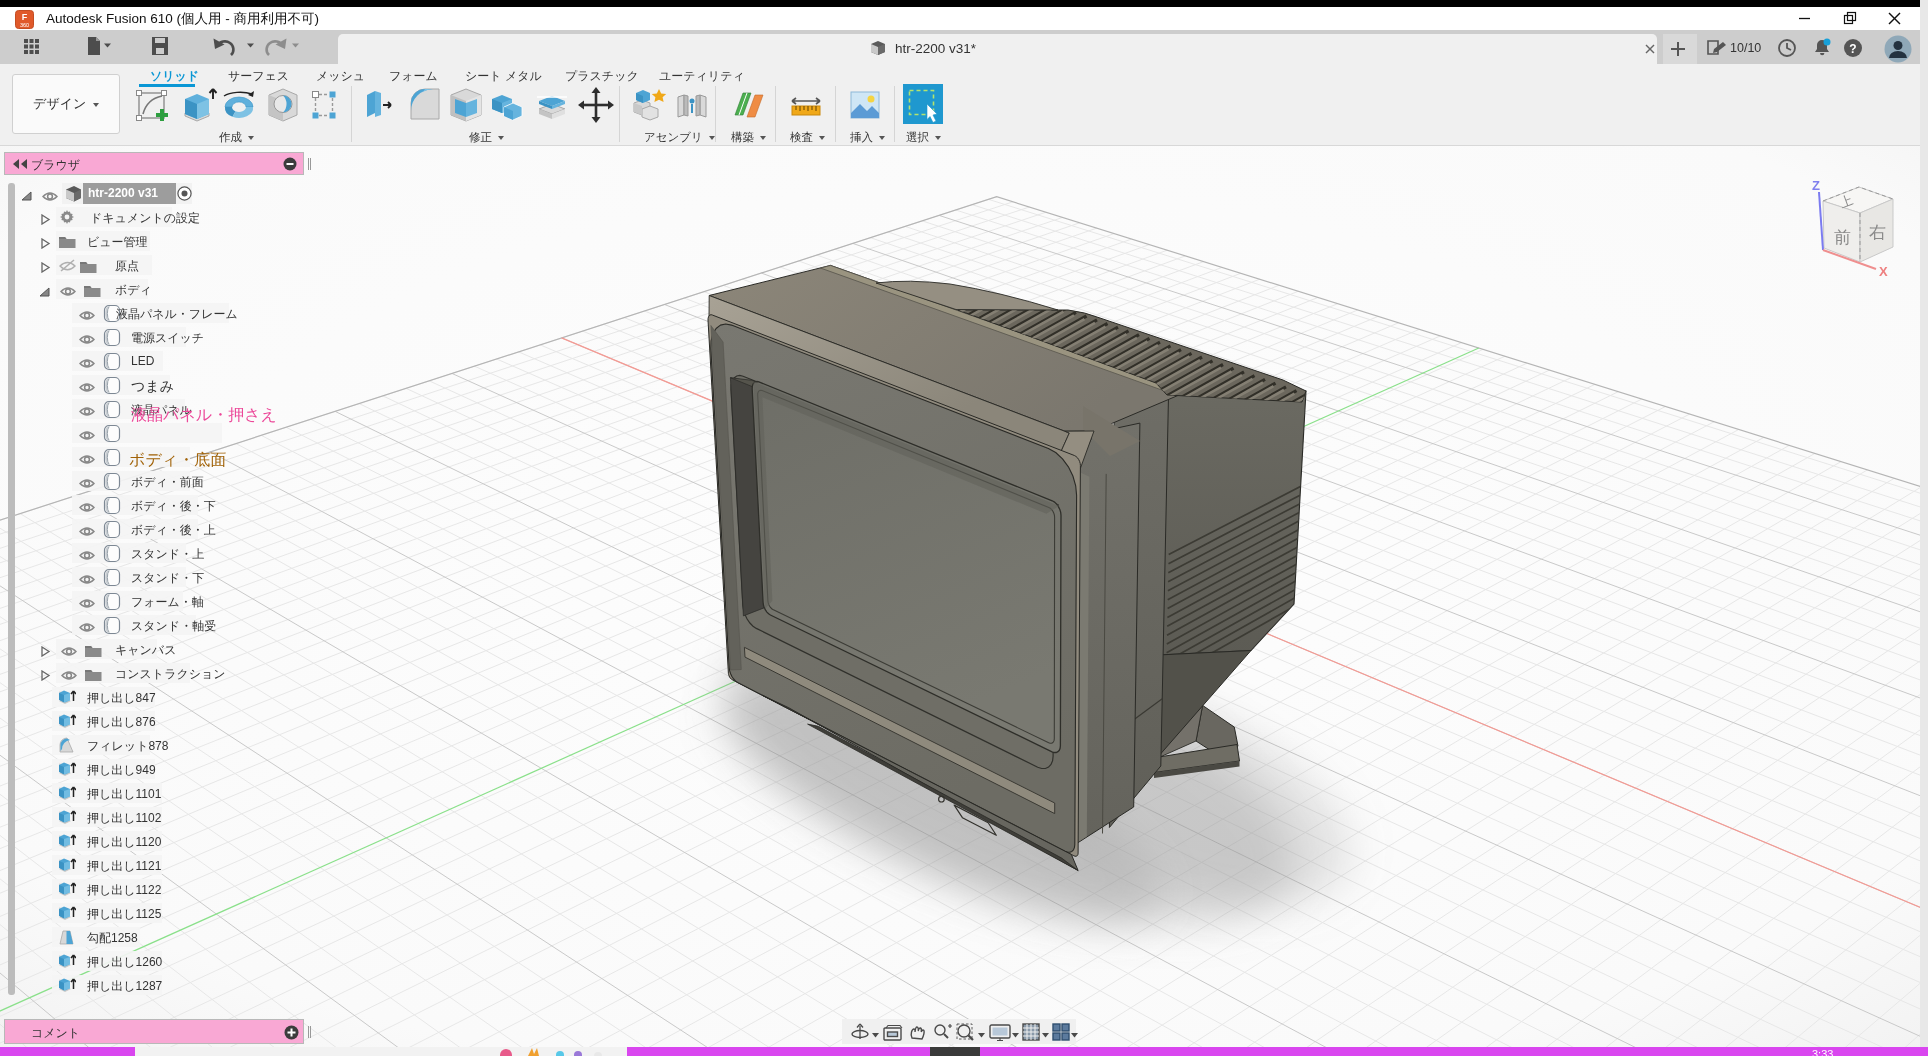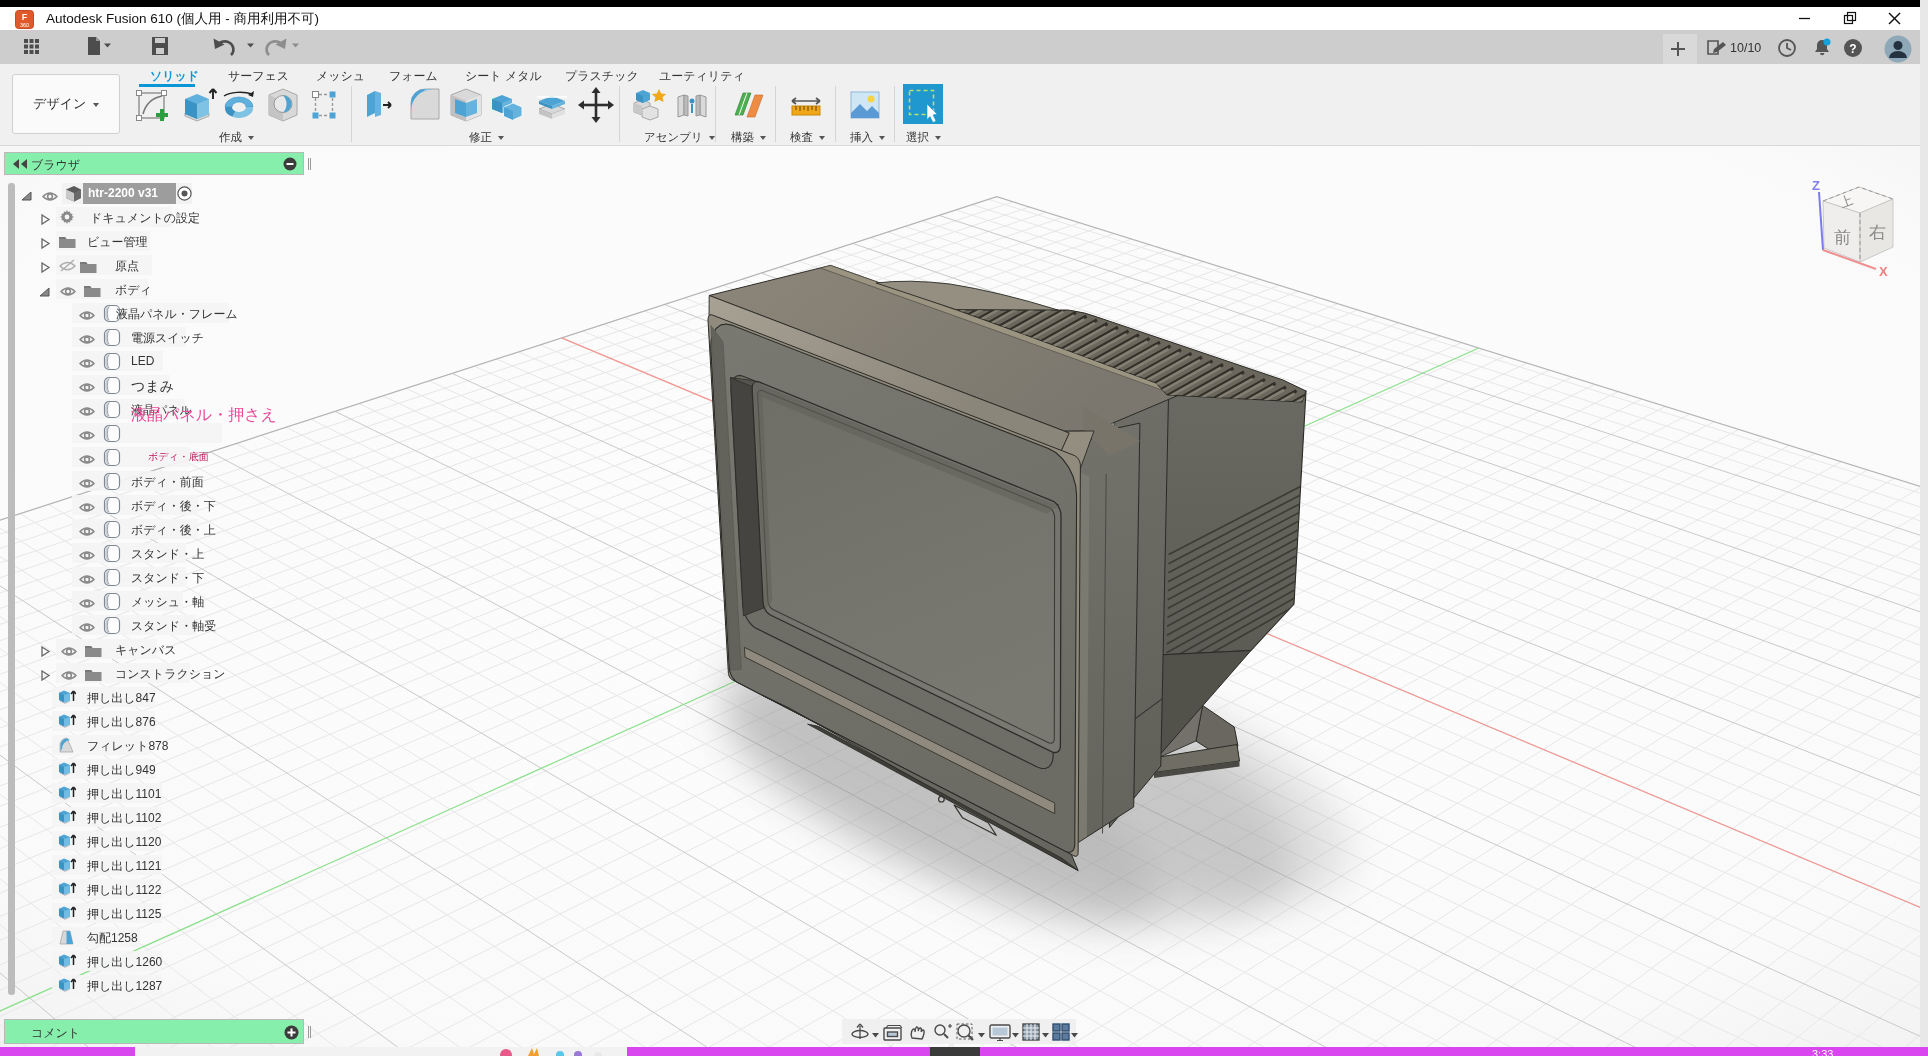--- a/index.html
+++ b/index.html
@@ -14,21 +14,21 @@
 #doctab{position:absolute;left:338px;top:4px;width:1319px;height:30px;background:#f0f0f0;border-radius:5px 5px 0 0}
 #doctab .dname{position:absolute;left:557px;top:7px;font-size:13.5px;color:#333}
 #ribbon{left:0;top:64px;width:1920px;height:82px;background:#f0f0f0;border-bottom:1px solid #d8d8d8}
 .rtab{position:absolute;top:4px;font-size:12px;color:#333}
 .rtab.active{color:#0a97d5;font-weight:bold}
 .runder{position:absolute;top:20px;height:3px;background:#0a97d5}
 .glabel{position:absolute;top:66px;font-size:11.5px;color:#333;white-space:nowrap}
 .caret{display:inline-block;width:0;height:0;border-left:3.5px solid transparent;border-right:3.5px solid transparent;border-top:4px solid #555;margin-left:3px;vertical-align:middle}
 .gsep{position:absolute;top:22px;height:56px;width:1px;background:#d5d5d5}
 #designbtn{position:absolute;left:12px;top:10px;width:108px;height:60px;background:#fafafa;border:1px solid #d0d0d0;border-radius:3px;text-align:center;line-height:58px;font-size:13px;color:#333}
-.panel{background:#86efac;border:1px solid #b8b8b8;color:#333}
+.panel{background:#f9a8d4;border:1px solid #b8b8b8;color:#333}
 #browserhdr{left:4px;top:152px;width:300px;height:23px}
 #commentbar{left:4px;top:1019px;width:300px;height:25px}
 .phdr{position:relative;width:100%;height:100%}
 .phdr .t{position:absolute;left:26px;top:4px;font-size:12px;color:#333}
 #scrollbar{left:8px;top:183px;width:7px;height:812px;background:#bcbcbc;border-radius:3px}
 #navbar{left:842px;top:1019px;width:234px;height:25px;background:#f0f0f0}
 #taskbar{left:0;top:1047px;width:1928px;height:14px;background:#d946ef}
 #taskbar .lightseg{position:absolute;left:135px;top:0;width:492px;height:9px;background:#f2f2f2}
 #taskbar .grayseg{position:absolute;left:930px;top:0;width:50px;height:9px;background:#3a3a3a}
 #taskbar .clock{position:absolute;left:1812px;top:1px;color:#fff;font-size:11px}
@@ -275,21 +275,21 @@
 <div class="abs" style="left:72px;top:446.5px;width:118px;height:20px;background:#f4f4f4;opacity:0.92"></div>
 <div class="abs" style="left:79px;top:450.5px"><svg width="16" height="11" viewBox="0 0 16 11">
         <path d="M1,5.5 Q8,-1.5 15,5.5 Q8,12.5 1,5.5 Z" fill="none" stroke="#888888" stroke-width="1.5"></path>
         <circle cx="8" cy="5.5" r="2.4" fill="none" stroke="#888888" stroke-width="1.5"></circle>
       </svg></div>
 <div class="abs" style="left:103px;top:447.5px"><svg width="18" height="19" viewBox="0 0 18 19">
         <rect x="1.5" y="1.5" width="15" height="16" rx="4.5" fill="#fdfdfd" stroke="#7d8894" stroke-width="1.2"></rect>
         <path d="M6,2 a3,8 0 0 0 0,15 l-1.5,-0.4 a4,8 0 0 1 0,-14.4 Z" fill="#c8cdd2"></path>
         <path d="M6.2,2.5 a3,7.6 0 0 0 0,14 " fill="none" stroke="#98a2aa" stroke-width="1"></path>
       </svg></div>
-<div class="abs" style="left:148px;top:449.5px;font-size:10px;color:#be185d">ボディ・底面</div>
+<div class="abs" style="left:129px;top:449.5px;font-size:16px;color:#a16207">ボディ・底面</div>
 <div class="abs" style="left:72px;top:470.5px;width:118px;height:20px;background:#f4f4f4;opacity:0.92"></div>
 <div class="abs" style="left:79px;top:474.5px"><svg width="16" height="11" viewBox="0 0 16 11">
         <path d="M1,5.5 Q8,-1.5 15,5.5 Q8,12.5 1,5.5 Z" fill="none" stroke="#888888" stroke-width="1.5"></path>
         <circle cx="8" cy="5.5" r="2.4" fill="none" stroke="#888888" stroke-width="1.5"></circle>
       </svg></div>
 <div class="abs" style="left:103px;top:471.5px"><svg width="18" height="19" viewBox="0 0 18 19">
         <rect x="1.5" y="1.5" width="15" height="16" rx="4.5" fill="#fdfdfd" stroke="#7d8894" stroke-width="1.2"></rect>
         <path d="M6,2 a3,8 0 0 0 0,15 l-1.5,-0.4 a4,8 0 0 1 0,-14.4 Z" fill="#c8cdd2"></path>
         <path d="M6.2,2.5 a3,7.6 0 0 0 0,14 " fill="none" stroke="#98a2aa" stroke-width="1"></path>
       </svg></div>
@@ -341,21 +341,21 @@
 <div class="abs" style="left:72px;top:590.5px;width:111px;height:20px;background:#f4f4f4;opacity:0.92"></div>
 <div class="abs" style="left:79px;top:594.5px"><svg width="16" height="11" viewBox="0 0 16 11">
         <path d="M1,5.5 Q8,-1.5 15,5.5 Q8,12.5 1,5.5 Z" fill="none" stroke="#888888" stroke-width="1.5"></path>
         <circle cx="8" cy="5.5" r="2.4" fill="none" stroke="#888888" stroke-width="1.5"></circle>
       </svg></div>
 <div class="abs" style="left:103px;top:591.5px"><svg width="18" height="19" viewBox="0 0 18 19">
         <rect x="1.5" y="1.5" width="15" height="16" rx="4.5" fill="#fdfdfd" stroke="#7d8894" stroke-width="1.2"></rect>
         <path d="M6,2 a3,8 0 0 0 0,15 l-1.5,-0.4 a4,8 0 0 1 0,-14.4 Z" fill="#c8cdd2"></path>
         <path d="M6.2,2.5 a3,7.6 0 0 0 0,14 " fill="none" stroke="#98a2aa" stroke-width="1"></path>
       </svg></div>
-<div class="abs" style="left:131px;top:593.5px;font-size:12px;color:#333">メッシュ・軸</div>
+<div class="abs" style="left:131px;top:593.5px;font-size:12px;color:#333">フォーム・軸</div>
 <div class="abs" style="left:72px;top:614.5px;width:124px;height:20px;background:#f4f4f4;opacity:0.92"></div>
 <div class="abs" style="left:79px;top:618.5px"><svg width="16" height="11" viewBox="0 0 16 11">
         <path d="M1,5.5 Q8,-1.5 15,5.5 Q8,12.5 1,5.5 Z" fill="none" stroke="#888888" stroke-width="1.5"></path>
         <circle cx="8" cy="5.5" r="2.4" fill="none" stroke="#888888" stroke-width="1.5"></circle>
       </svg></div>
 <div class="abs" style="left:103px;top:615.5px"><svg width="18" height="19" viewBox="0 0 18 19">
         <rect x="1.5" y="1.5" width="15" height="16" rx="4.5" fill="#fdfdfd" stroke="#7d8894" stroke-width="1.2"></rect>
         <path d="M6,2 a3,8 0 0 0 0,15 l-1.5,-0.4 a4,8 0 0 1 0,-14.4 Z" fill="#c8cdd2"></path>
         <path d="M6.2,2.5 a3,7.6 0 0 0 0,14 " fill="none" stroke="#98a2aa" stroke-width="1"></path>
       </svg></div>
@@ -550,20 +550,32 @@
 <path d="M231,25 a8.5,8 0 1 0 -13.5,-9.5" fill="none" stroke="#4d4d4d" stroke-width="2.6"></path>
           <path d="M213.5,8.5 l1.5,10.5 9.5,-4.5 Z"></path>
 <path d="M247,13.5 l3.5,4 3.5,-4 Z"></path>
 <g fill="#8d8d8d">
             <path d="M269,25 a8.5,8 0 1 1 13.5,-9.5" fill="none" stroke="#8d8d8d" stroke-width="2.6"></path>
             <path d="M286.5,8.5 l-1.5,10.5 -9.5,-4.5 Z"></path>
             <path d="M292,13.5 l3.5,4 3.5,-4 Z"></path>
           </g>
 </g>
       </svg>
+<div id="doctab">
+        <div class="dname">htr-2200 v31*</div>
+<svg class="abs" style="left:531px;top:5px" width="18" height="18" viewBox="0 0 18 18">
+          <path d="M2,5 L9,2 L16,5 L16,13 L9,16 L2,13 Z" fill="#5a5a5a"></path>
+          <path d="M2,5 L9,8 L9,16 L2,13 Z" fill="#c9c9c9"></path>
+          <path d="M9,8 L16,5 16,13 9,16 Z" fill="#6a6a6a"></path>
+        </svg>
+<svg class="abs" style="left:1305px;top:8px" width="14" height="14" viewBox="0 0 14 14">
+          <line x1="3" y1="3" x2="11" y2="11" stroke="#666" stroke-width="1.4"></line>
+          <line x1="11" y1="3" x2="3" y2="11" stroke="#666" stroke-width="1.4"></line>
+        </svg>
+</div>
 <div class="abs" style="left:1663px;top:4px;width:34px;height:30px;background:#d9d9d9"></div>
 <svg class="abs" style="left:1670px;top:11px" width="16" height="16" viewBox="0 0 16 16">
         <line x1="8" y1="1" x2="8" y2="15" stroke="#555" stroke-width="2"></line>
         <line x1="1" y1="8" x2="15" y2="8" stroke="#555" stroke-width="2"></line>
       </svg>
 <svg class="abs" style="left:1706px;top:9px" width="22" height="18" viewBox="0 0 22 18">
         <path d="M2,2 h10 v13 h-10 Z" fill="none" stroke="#555" stroke-width="1.6"></path>
         <path d="M8,10 l9,-7 3,3 -9,7 -4,1 Z" fill="#555"></path>
       </svg>
 <div class="abs" style="left:1730px;top:11px;font-size:12.5px;color:#333">10/10</div>

